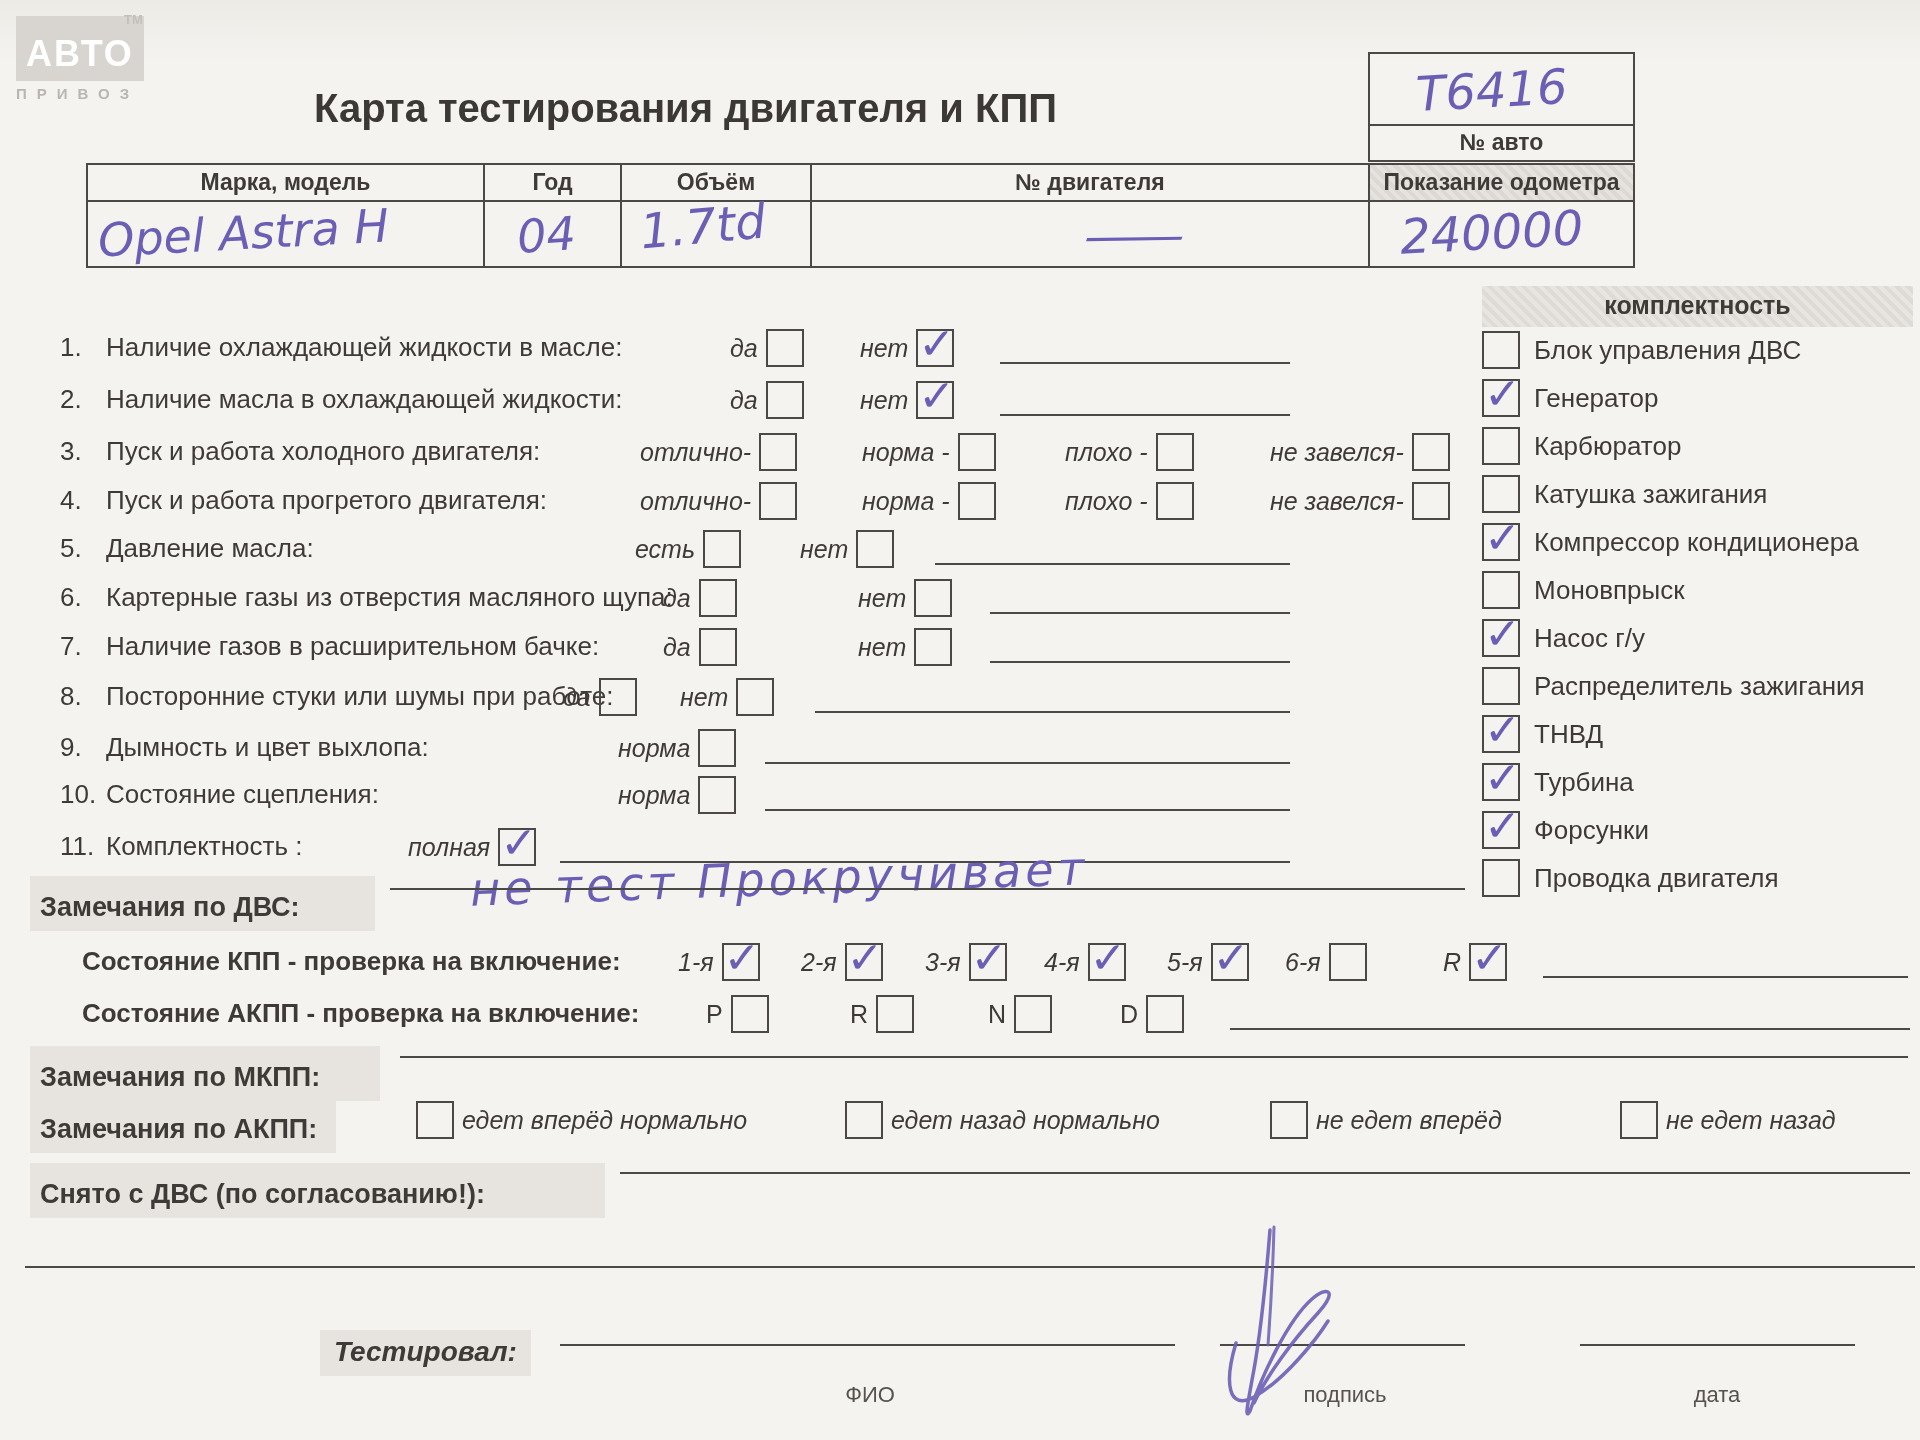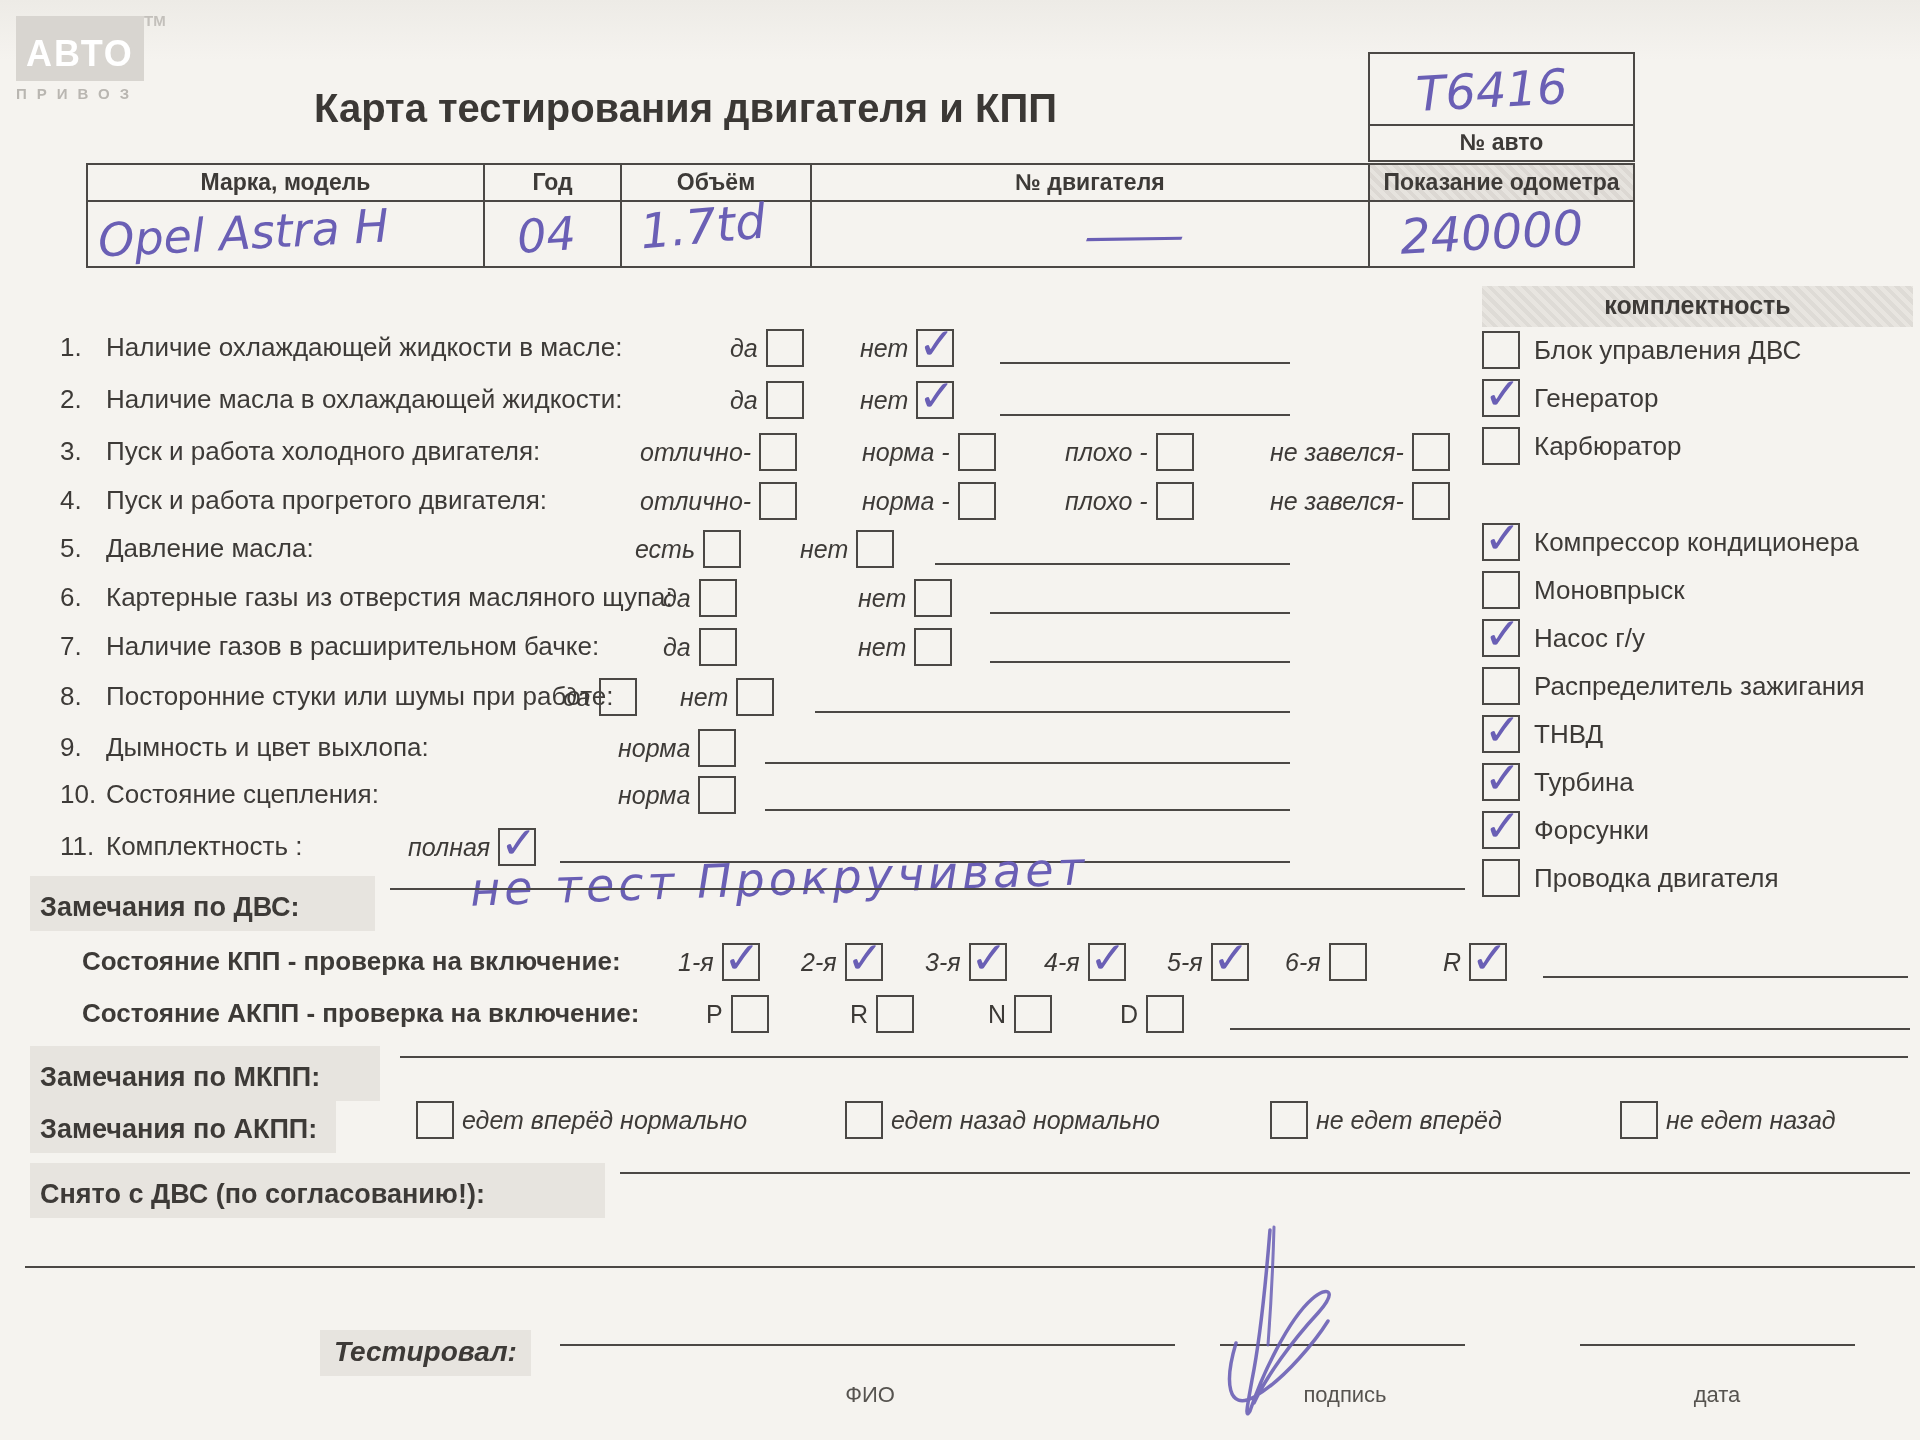--- a/index.html
+++ b/index.html
@@ -6,21 +6,21 @@
     --ink:#6a5fb5; --paper:#f5f3ef; --text:#3d3a37; --bar:#e7e4df; --line:#4b4845;
   }
   html,body{margin:0;padding:0;}
   body{background:#e9e7e2;font-family:"Liberation Sans",sans-serif;color:var(--text);}
   #doc{position:relative;width:1920px;height:1440px;background:var(--paper);overflow:hidden;
        background-image:linear-gradient(180deg,#edebe6 0,var(--paper) 60px);}
   
   .logo{position:absolute;left:16px;top:16px;}
   .logo-box{background:#d8d5d0;color:#ffffff;font-weight:bold;font-size:36px;
             padding:17px 10px 6px 10px;letter-spacing:2px;display:inline-block;}
-  .logo-tm{position:absolute;left:108px;top:-4px;font-size:15px;color:#c3c0bb;font-weight:bold;margin-left:20px;}
+  .logo-tm{position:absolute;left:108px;top:-4px;font-size:13px;color:#c3c0bb;font-weight:bold;}
   .logo-sub{color:#b9b6b1;font-size:15px;letter-spacing:10px;margin-top:4px;font-weight:bold;}
   
   .title{position:absolute;left:314px;top:86px;font-size:40px;font-weight:bold;color:#3b3835;}
   
   .autobox{position:absolute;left:1368px;top:52px;width:267px;border:2.5px solid var(--line);box-sizing:border-box;}
   .autobox-value{height:70px;position:relative;}
   .autobox-label{border-top:2.5px solid var(--line);font-weight:bold;font-size:23px;text-align:center;padding:3px 0 4px 0;}
   
   .vtable{position:absolute;left:86px;top:163px;width:1549px;border:2.5px solid var(--line);box-sizing:border-box;}
   .trow{display:flex;}
@@ -113,20 +113,24 @@
     <span class="clabel">Блок управления ДВС</span>
     </div>
   <div class="citem" style="top:378px">
     <span class="cb checked">✓</span>
     <span class="clabel">Генератор</span>
     </div>
   <div class="citem" style="top:426px">
     <span class="cb"></span>
     <span class="clabel">Карбюратор</span>
     </div>
+  <div class="citem" style="top:474px">
+    <span class="cb"></span>
+    <span class="clabel">Катушка зажигания</span>
+    </div>
   <div class="citem" style="top:522px">
     <span class="cb checked">✓</span>
     <span class="clabel">Компрессор кондиционера</span>
     </div>
   <div class="citem" style="top:570px">
     <span class="cb"></span>
     <span class="clabel">Моновпрыск</span>
     </div>
   <div class="citem" style="top:618px">
     <span class="cb checked">✓</span>

